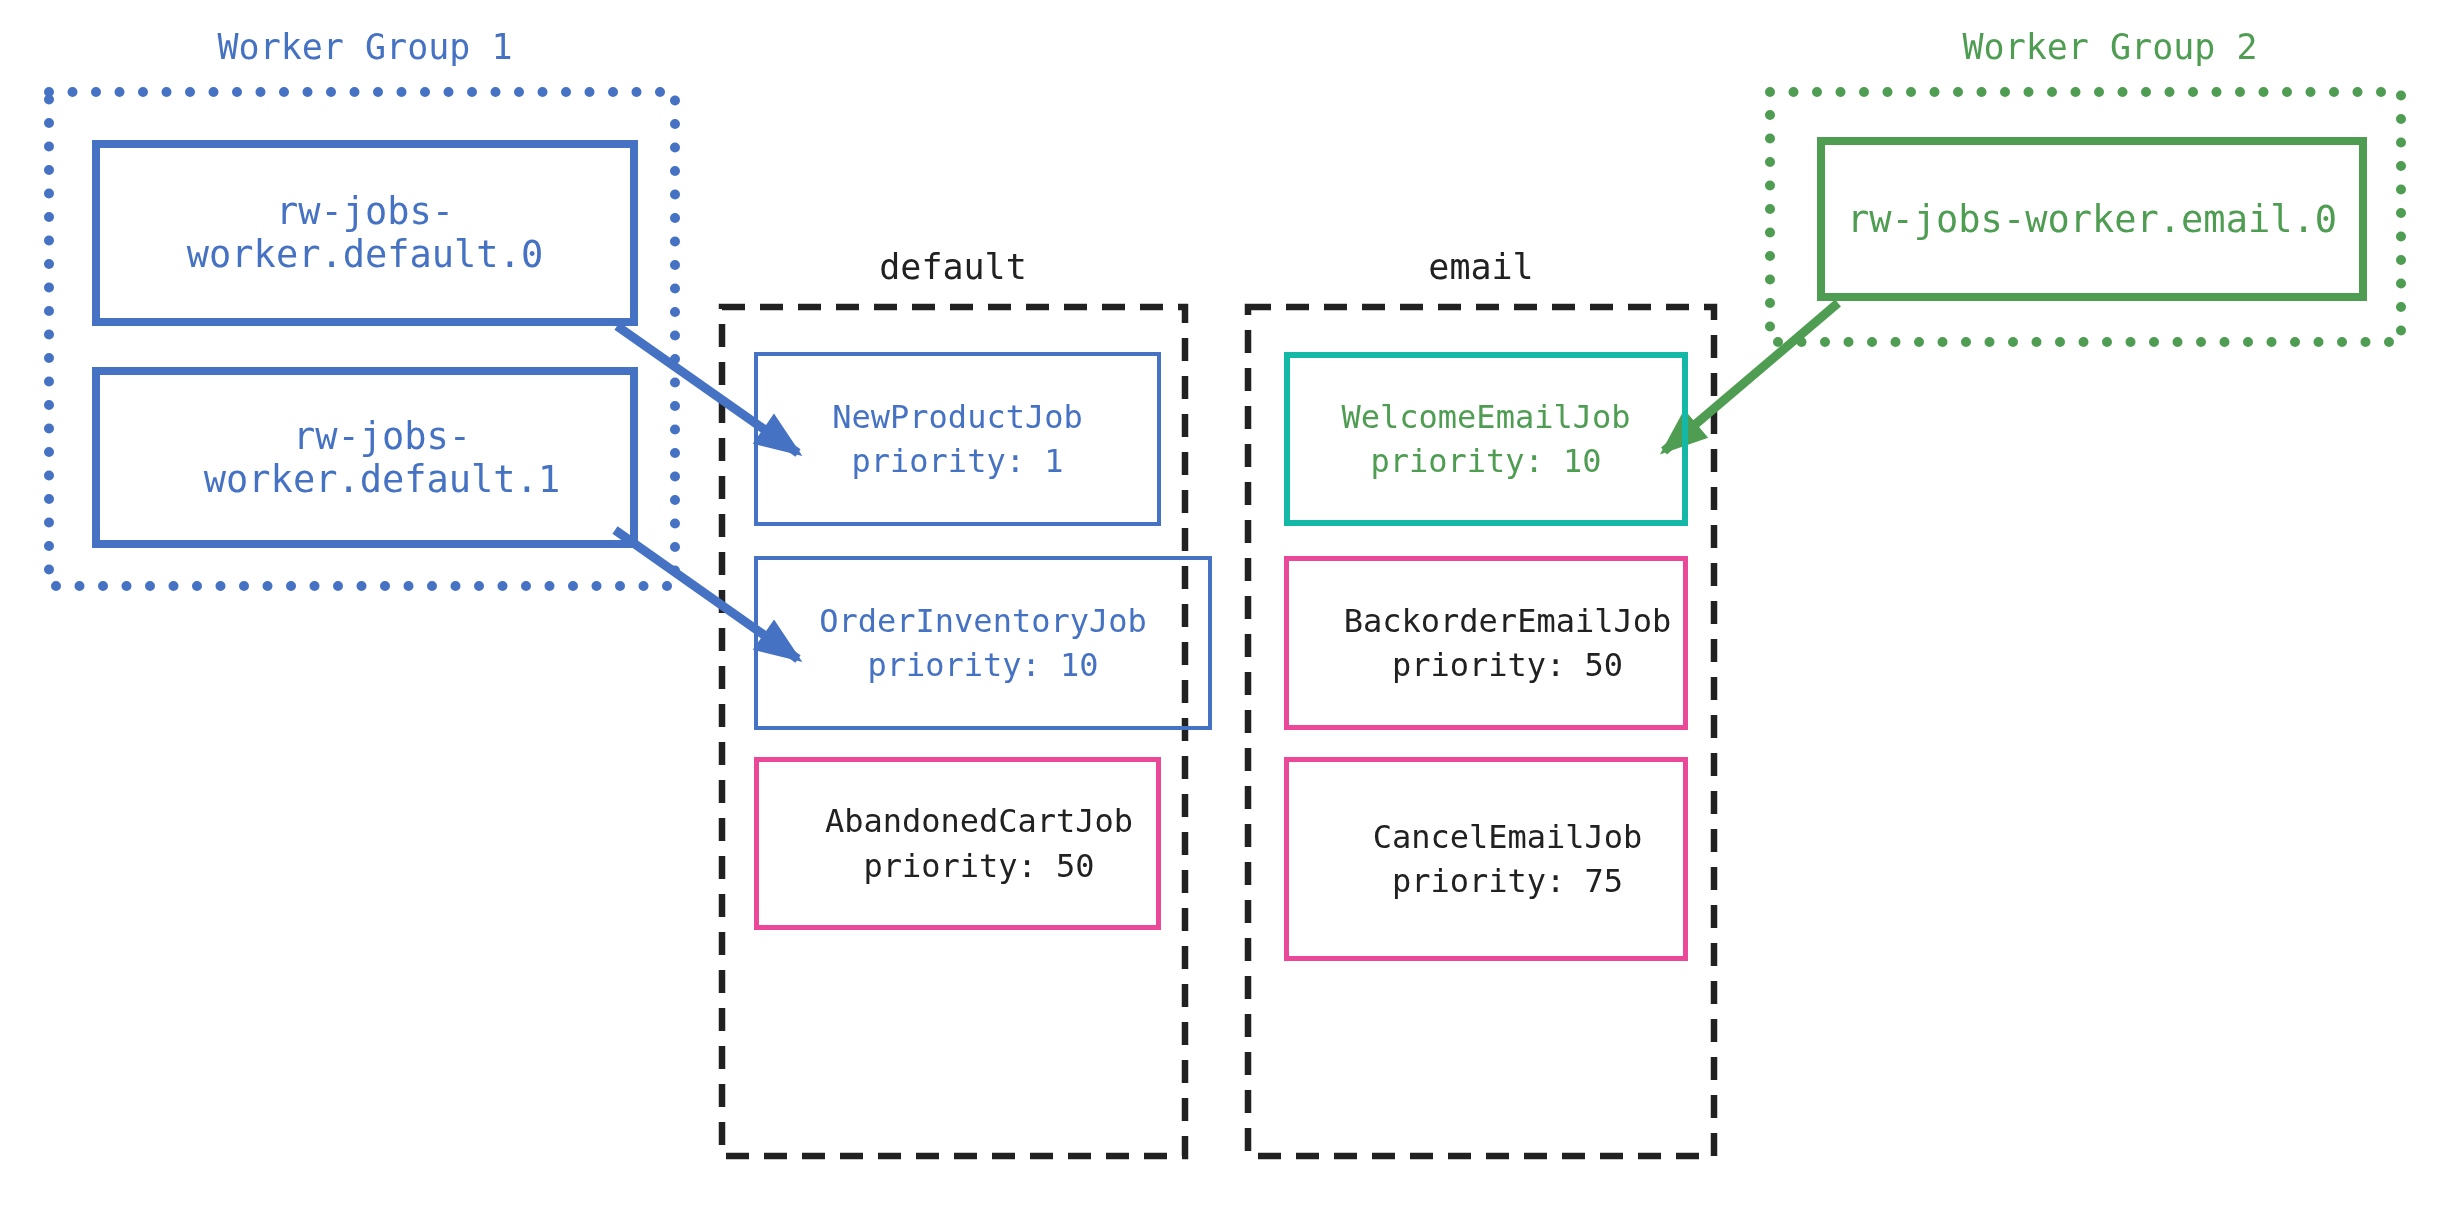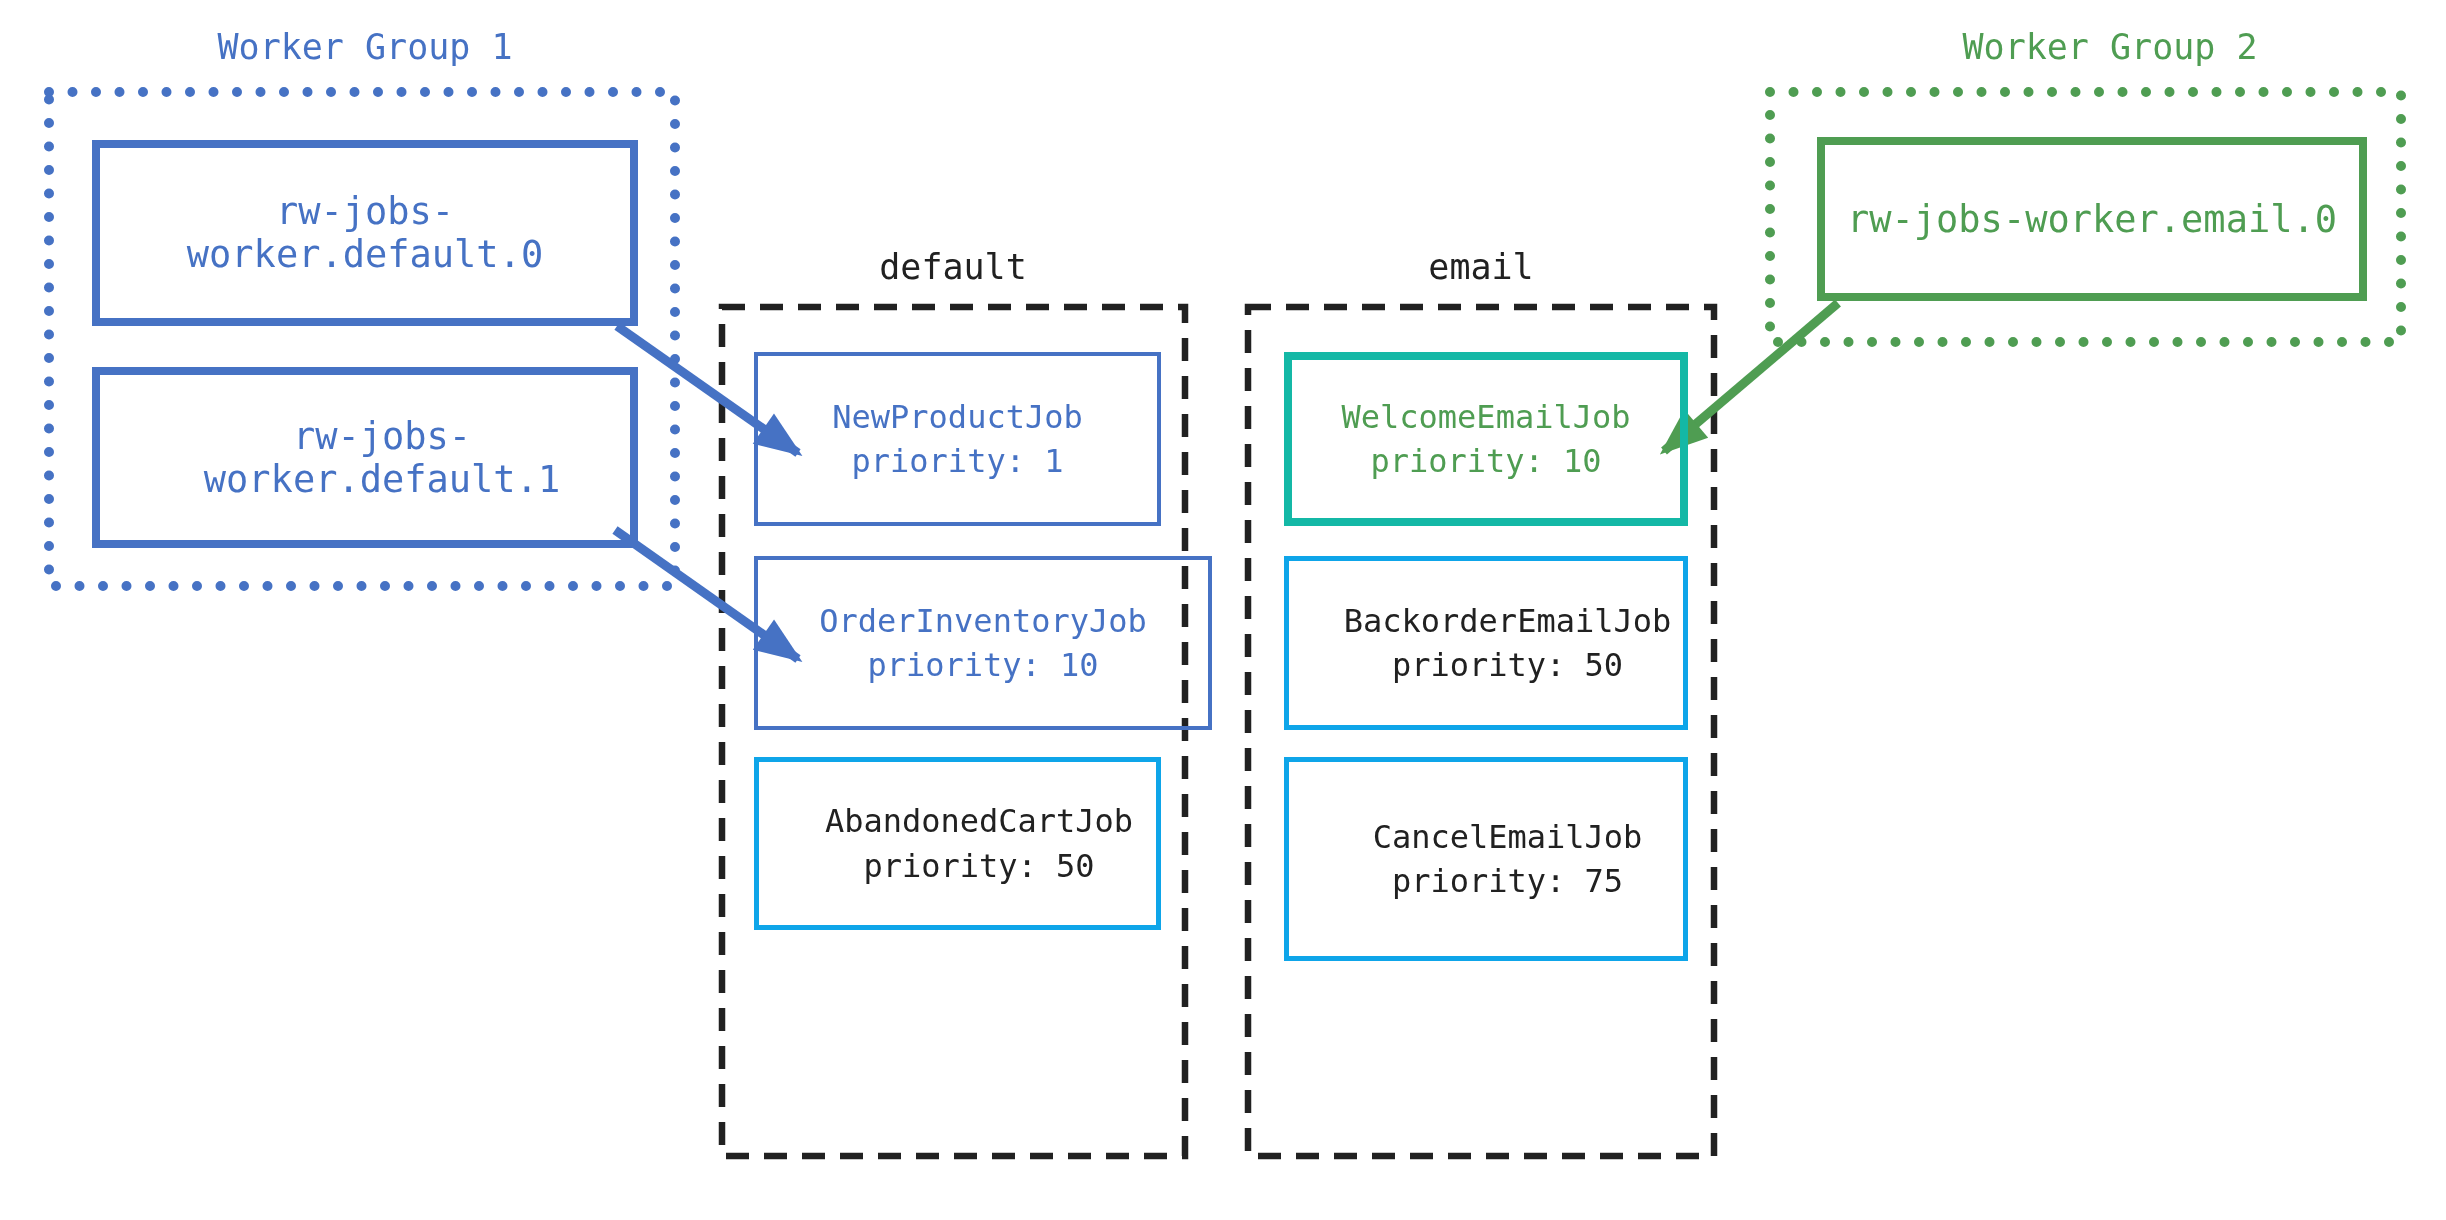--- a/index.html
+++ b/index.html
@@ -49,22 +49,22 @@
     background: transparent;
   }
   .worker-node { font-size: 37px; }
   .job-node    { font-size: 32px; line-height: 1.38; }
   .t-blue  { color: #4672C4; }
   .t-green { color: #4F9D52; }
   .t-ink   { color: #212121; }
   .bd-blue-8  { border: 8px solid #4672C4; }
   .bd-green-8 { border: 8px solid #4F9D52; }
   .bd-blue-4  { border: 4px solid #4672C4; }
-  .bd-green-4 { border: 8px solid #14b8a6; }
-  .bd-ink-5   { border: 5px solid #0ea5e9; padding-left: 43px; }
+  .bd-green-4 { border: 6px solid #14b8a6; }
+  .bd-ink-5   { border: 5px solid #ec4899; padding-left: 43px; }
 </style>
 </head>
 <body>
 
 <div class="canvas">
 
   <svg class="layer" width="2446" height="1220" viewBox="0 0 2446 1220">
     <defs>
       <marker id="head-blue" markerWidth="6" markerHeight="5" refX="5" refY="2.5" orient="auto" markerUnits="strokeWidth">
         <path d="M0.3,0.45 L5.6,2.5 L0.3,4.55 Z" fill="#4672C4"></path>

